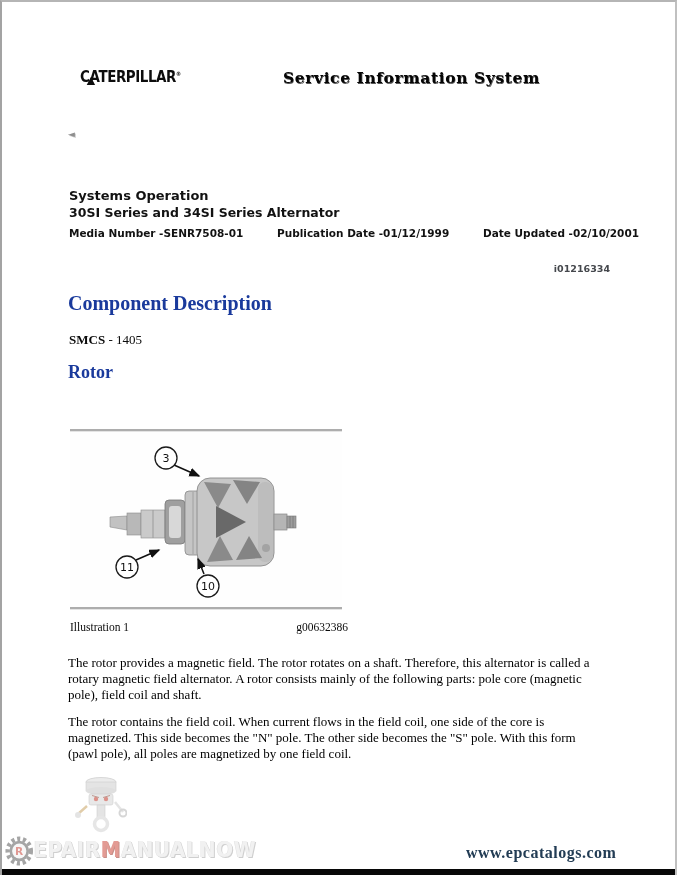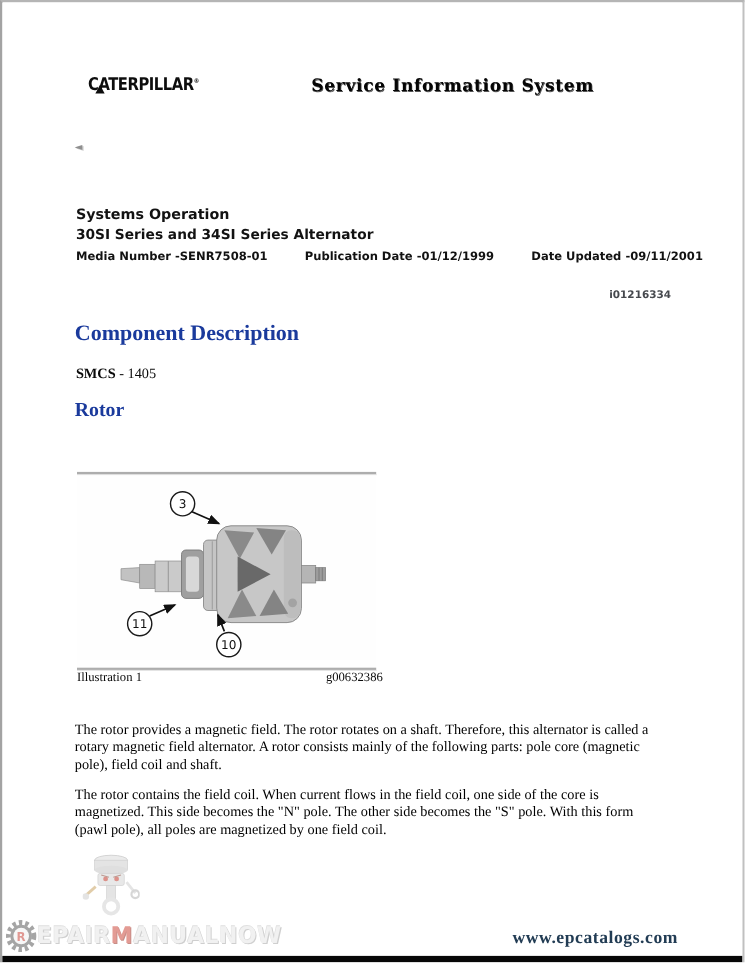--- a/index.html
+++ b/index.html
@@ -90,21 +90,21 @@
     position:absolute; left:66px; top:360px;
     font-family:Liberation Serif, serif; font-weight:bold;
     font-size:18px; color:#1a3a9c;
   }
 
   
   .illus { position:absolute; left:68px; top:427px; width:272px; }
   .rule { height:3px; background:#adadad; border-bottom:1px solid #e4e4e4; }
   .illus svg { display:block; background:#fefefe; }
   .illus-cap {
-    width:278px;
+    margin-top:11px; width:278px;
     display:flex; justify-content:space-between;
     font-family:"Liberation Serif", serif; font-size:11.5px; color:#0a0a0a;
   }
 
   
   .paras { position:absolute; left:66px; top:653px; }
   .para { margin-bottom:10px; }
   .para div {
     font-family:"Liberation Serif", serif; font-size:13px;
     line-height:16.2px; color:#000; white-space:nowrap;
@@ -145,21 +145,21 @@
   <div class="sis-title">Service Information System</div>
 
   <div class="ph-icon">◄</div>
 
   <div class="doc-block">
     <div class="doc-section">Systems Operation</div>
     <div class="doc-sub">30SI Series and 34SI Series Alternator</div>
     <div class="doc-meta">
       <span class="meta-1">Media Number -SENR7508-01</span>
       <span class="meta-2">Publication Date -01/12/1999</span>
-      <span class="meta-3">Date Updated -09/11/2001</span>
+      <span class="meta-3">Date Updated -02/10/2001</span>
     </div>
   </div>
 
   <div class="doc-id">i01216334</div>
 
   <div class="h1-blue">Component Description</div>
 
   <div class="smcs">
     <span class="lbl">SMCS</span>
     <span>- 1405</span>

